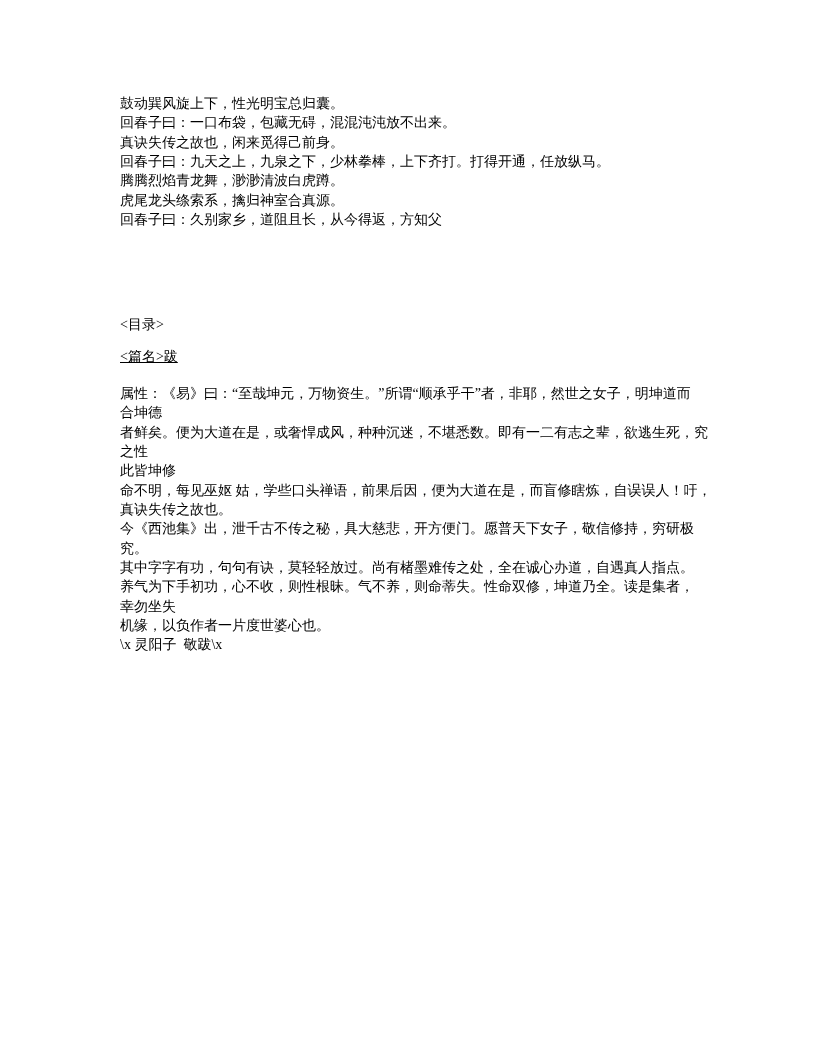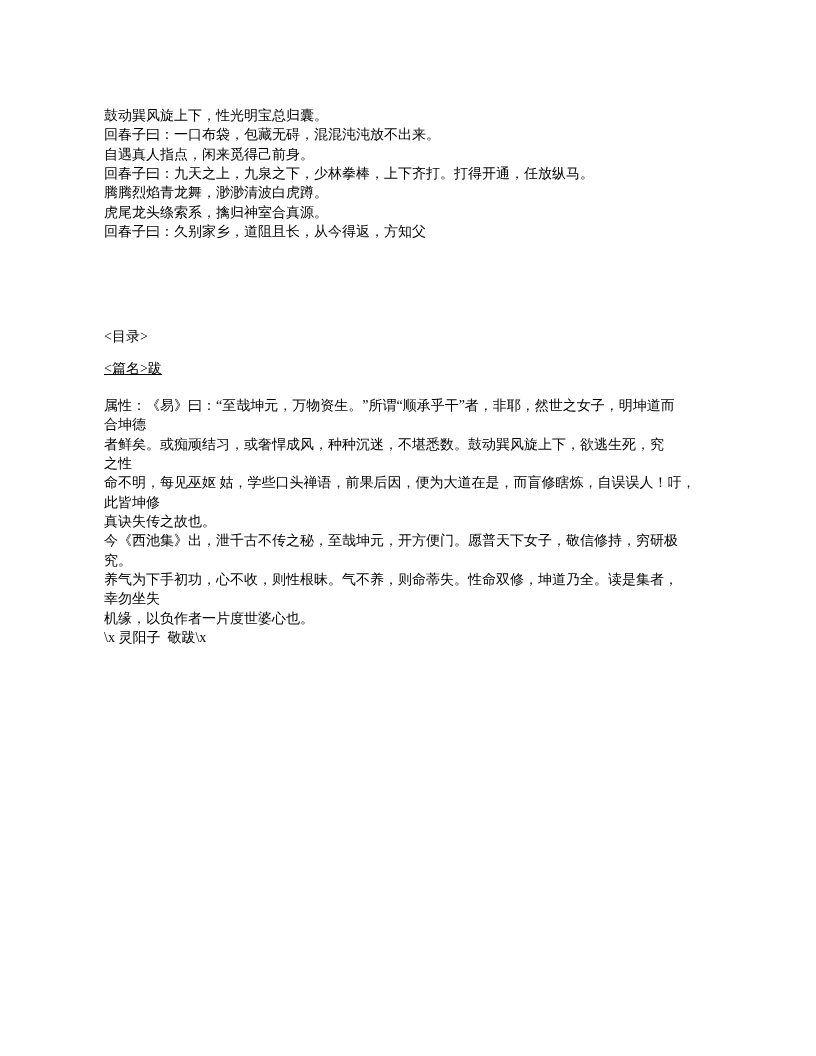--- a/index.html
+++ b/index.html
@@ -17,68 +17,68 @@
   }
   .page {
     position: absolute;
     top: 0; left: 0;
     width: 816px;
     height: 1056px;
     background: #ffffff;
   }
   .block {
     position: absolute;
-    left: 104px;
+    left: 120px;
     width: 610px;
     font-size: 14px;
     line-height: 19.35px;
     letter-spacing: 0;
-    margin-top: 12px;
   }
   .block .tl {
     white-space: pre;
     height: 19.35px;
   }
   .poem    { top: 94px;  }
   .toc     { top: 315px; }
   .section { top: 347px; text-decoration: underline; }
   .post    { top: 384px; }
 </style>
 </head>
 <body>
 
 <div class="page">
 
   <div class="block poem">
       <div class="tl">鼓动巽风旋上下，性光明宝总归囊。</div>
       <div class="tl">回春子曰：一口布袋，包藏无碍，混混沌沌放不出来。</div>
-      <div class="tl">自遇真人指点，闲来觅得己前身。</div>
+      <div class="tl">真诀失传之故也，闲来觅得己前身。</div>
       <div class="tl">回春子曰：九天之上，九泉之下，少林拳棒，上下齐打。打得开通，任放纵马。</div>
       <div class="tl">腾腾烈焰青龙舞，渺渺清波白虎蹲。</div>
       <div class="tl">虎尾龙头绦索系，擒归神室合真源。</div>
       <div class="tl">回春子曰：久别家乡，道阻且长，从今得返，方知父</div>
     </div>
 
   <div class="block toc">
     <div class="tl">&lt;目录&gt;</div>
   </div>
 
   <div class="block section">
     <div class="tl">&lt;篇名&gt;跋</div>
   </div>
 
   <div class="block post">
       <div class="tl">属性：《易》曰：“至哉坤元，万物资生。”所谓“顺承乎干”者，非耶，然世之女子，明坤道而</div>
       <div class="tl">合坤德</div>
-      <div class="tl">者鲜矣。或痴顽结习，或奢悍成风，种种沉迷，不堪悉数。鼓动巽风旋上下，欲逃生死，究</div>
+      <div class="tl">者鲜矣。便为大道在是，或奢悍成风，种种沉迷，不堪悉数。即有一二有志之辈，欲逃生死，究</div>
       <div class="tl">之性</div>
+      <div class="tl">此皆坤修</div>
       <div class="tl">命不明，每见巫妪 姑，学些口头禅语，前果后因，便为大道在是，而盲修瞎炼，自误误人！吁，</div>
-      <div class="tl">此皆坤修</div>
       <div class="tl">真诀失传之故也。</div>
-      <div class="tl">今《西池集》出，泄千古不传之秘，至哉坤元，开方便门。愿普天下女子，敬信修持，穷研极</div>
+      <div class="tl">今《西池集》出，泄千古不传之秘，具大慈悲，开方便门。愿普天下女子，敬信修持，穷研极</div>
       <div class="tl">究。</div>
+      <div class="tl">其中字字有功，句句有诀，莫轻轻放过。尚有楮墨难传之处，全在诚心办道，自遇真人指点。</div>
       <div class="tl">养气为下手初功，心不收，则性根昧。气不养，则命蒂失。性命双修，坤道乃全。读是集者，</div>
       <div class="tl">幸勿坐失</div>
       <div class="tl">机缘，以负作者一片度世婆心也。</div>
       <div class="tl">\x 灵阳子  敬跋\x</div>
     </div>
 
 </div>
 
 </body></html>

